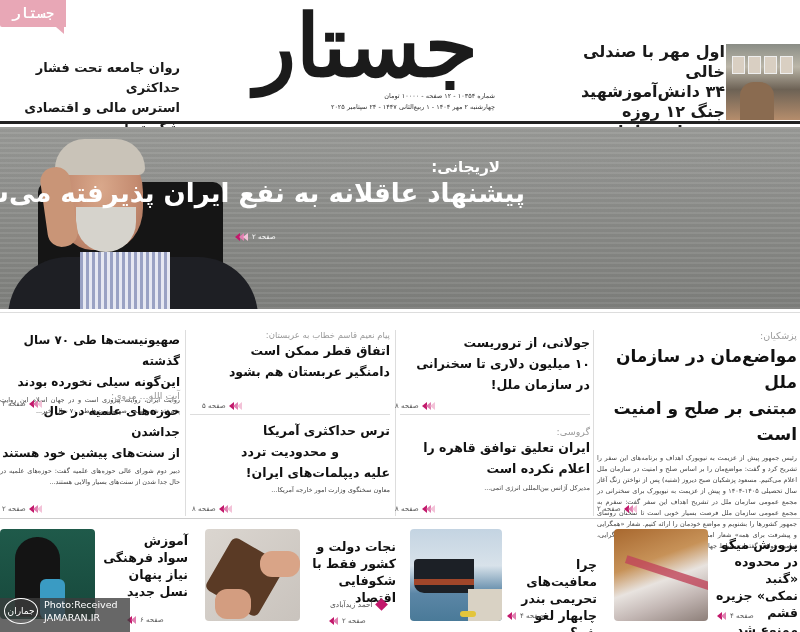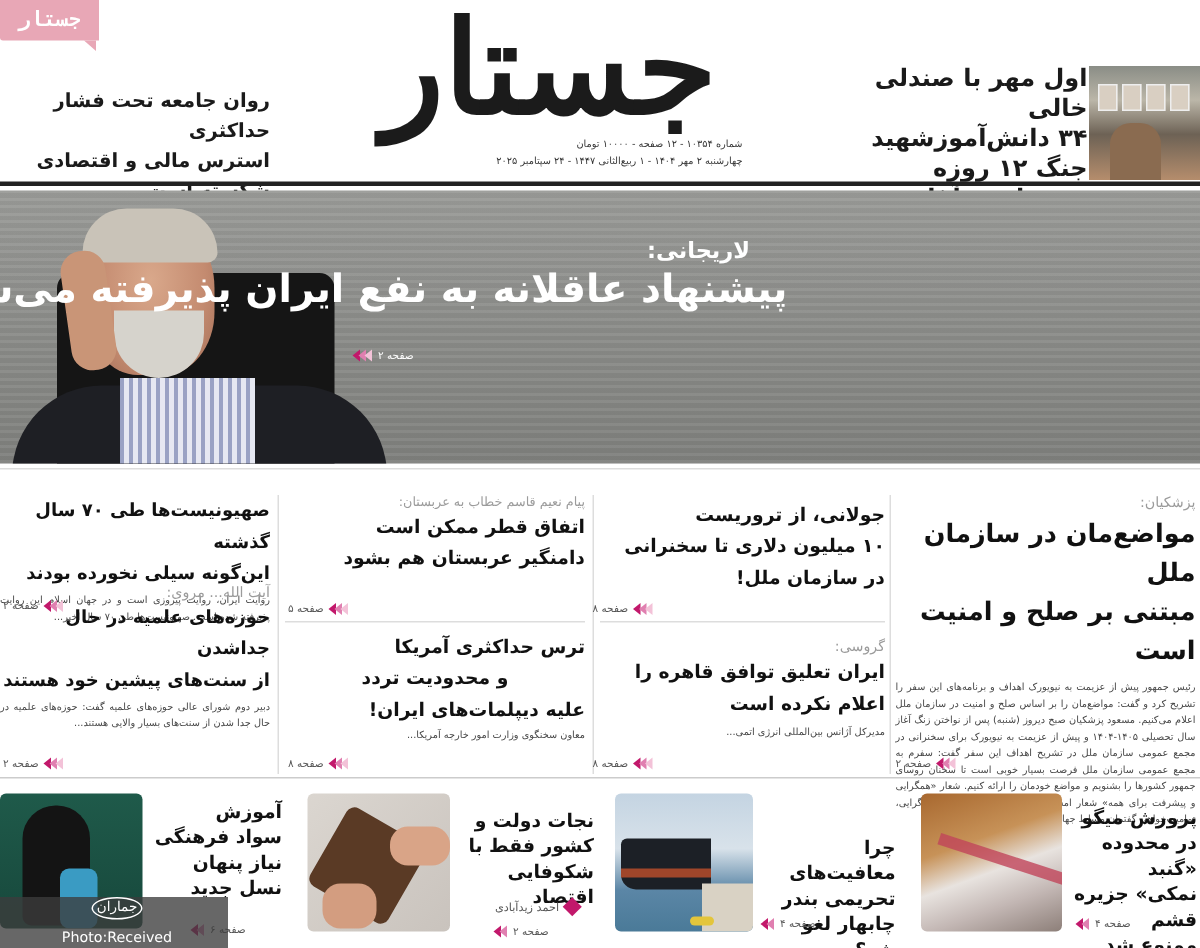--- a/index.html
+++ b/index.html
@@ -55,21 +55,21 @@
   .c1 { left: 597px; width: 200px; }
   .c2 { left: 400px; width: 190px; }
   .c3 { left: 190px; width: 200px; }
   .c4 { left: 0; width: 180px; }
 
   
   .bottom-strip { left: 0; top: 524px; width: 800px; height: 108px; }
   .thumb { position:absolute; border-radius: 4px; overflow:hidden; }
   .btitle { position:absolute; font-size: 12.5px; font-weight: bold; line-height: 17px; text-align: right; color:#111; }
 
-  .watermark { left: 0; top: 598px; width: 152px; height: 34px; background: rgba(60,60,60,0.78); color: #fff; font-size: 9.5px; line-height: 13px; direction: ltr; display:flex; align-items:center; gap:6px; padding-left:4px;flex-direction:column; }
+  .watermark { left: 0; top: 598px; width: 130px; height: 34px; background: rgba(60,60,60,0.78); color: #fff; font-size: 9.5px; line-height: 13px; direction: ltr; display:flex; gap:6px; padding-left:4px; }
   .wm-logo { width: 34px; height: 26px; border: 1.5px solid #fff; border-radius: 50%; display:flex; align-items:center; justify-content:center; font-size:9px; }
 </style>
 </head>
 <body>
 
 <div class="abs tag-badge">جستار</div>
 
 <div class="abs left-teaser">
   <div class="h">روان جامعه تحت فشار حداکثری</div>
   <div class="h">استرس مالی و اقتصادی شکسته است</div>
@@ -186,21 +186,21 @@
         <span></span>
       </span>
   </div>
 </div>
 
 <div class="abs c3" style="top:330px;">
   <div class="kicker" style="font-size:8.5px;">پیام نعیم قاسم خطاب به عربستان:</div>
   <div class="head2" style="font-size:12.5px;line-height:21px;">اتفاق قطر ممکن است</div>
   <div class="head2" style="font-size:12.5px;line-height:21px;">دامنگیر عربستان هم بشود</div>
 </div>
-<div class="abs" style="left:192px;top:402px;">
+<div class="abs" style="left:202px;top:402px;">
   <div class="page-ref" style="direction:ltr;">
     <span>صفحه ۵</span>
     <span class="arrows">
         <span></span>
         <span></span>
         <span></span>
       </span>
   </div>
 </div>
 <div class="abs row-divider" style="left:190px;top:414px;width:200px;"></div>

